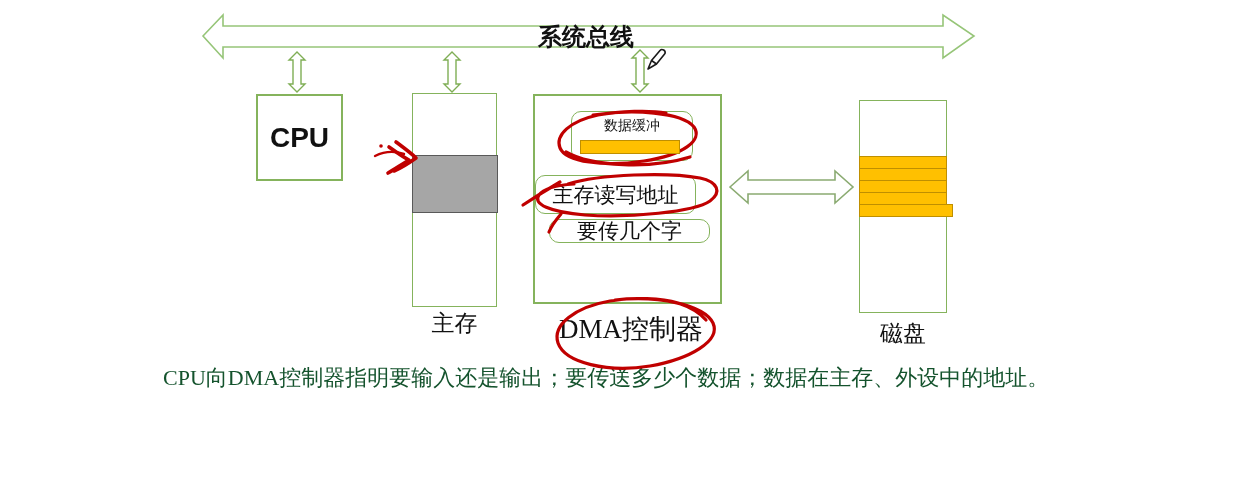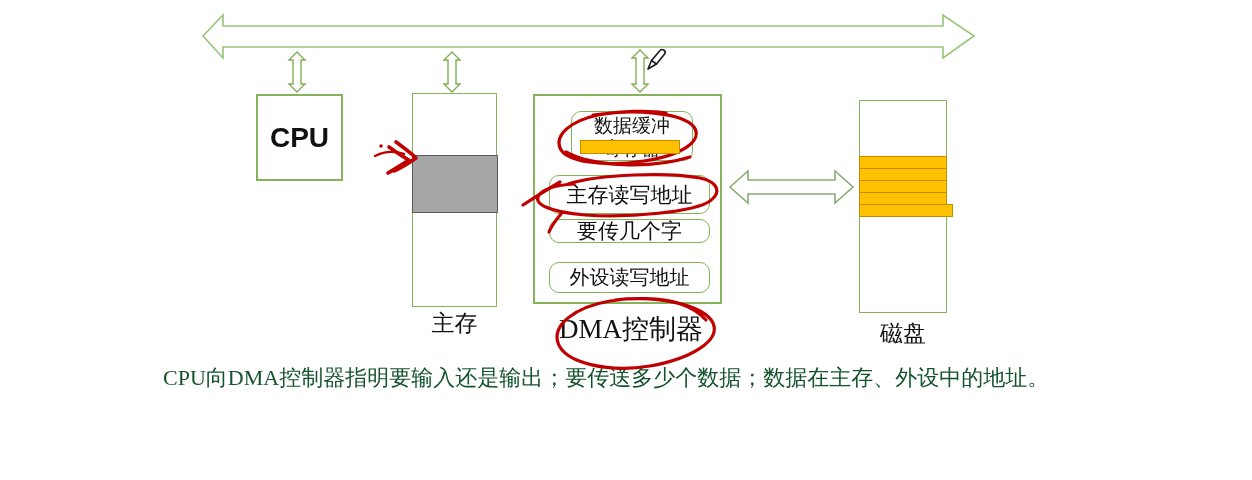--- a/index.html
+++ b/index.html
@@ -11,22 +11,22 @@
   .abs{position:absolute;}
   .box{position:absolute;background:#fff;border:1.5px solid #85b35c;box-sizing:border-box;}
   .box.thick{border-width:2px;}
   .center{display:flex;align-items:center;justify-content:center;}
   .cpu-box{left:256px;top:94px;width:87px;height:87px;}
   .cpu-label{font-family:"Liberation Sans","DejaVu Sans",sans-serif;font-weight:700;font-size:28px;color:#111;}
   .mem-box{left:412px;top:93px;width:85px;height:214px;}
   .mem-used{position:absolute;left:-1px;top:61px;width:86px;height:58px;background:#a6a6a6;border:1px solid #595959;box-sizing:border-box;}
   .dma-box{left:533px;top:94px;width:189px;height:210px;}
   .reg{position:absolute;background:#fff;border:1.8px solid #85b35c;border-radius:10px;box-sizing:border-box;display:flex;align-items:center;justify-content:center;font-size:21px;color:#111;}
-  .reg1{left:36px;top:15px;width:122px;height:50px;flex-direction:column;line-height:22px;font-size:19px;justify-content:space-between;padding-top:3px;}
-  .reg2{left:14px;top:79px;width:161px;height:39px;}
+  .reg1{left:36px;top:15px;width:122px;height:50px;flex-direction:column;line-height:22px;font-size:14px;justify-content:flex-start;padding-top:3px;}
+  .reg2{left:0;top:79px;width:161px;height:39px;}
   .reg3{left:14px;top:123px;width:161px;height:24px;}
   .reg4{left:14px;top:166px;width:161px;height:31px;font-size:20px;}
   .hl-bar{position:absolute;left:45px;top:44px;width:100px;height:14px;background:#ffc000;border:1px solid #bf8f00;box-sizing:border-box;z-index:3;}
   .disk-box{left:859px;top:100px;width:88px;height:213px;}
   .stripes{position:absolute;left:-1px;top:56px;width:88px;}
   .stripe{height:13px;background:#ffc000;border:1px solid #bf8f00;box-sizing:border-box;margin-top:-1px;}
   .stripe.wide{width:94px;}
   .blabel{position:absolute;text-align:center;font-size:23px;color:#111;}
   .mem-label{left:412px;top:308px;width:85px;}
   .disk-label{left:856px;top:318px;width:94px;text-align:center;}
@@ -49,20 +49,21 @@
     <polygon points="640,50 648,58 644,58 644,84 648,84 640,92 632,84 636,84 636,58 632,58" fill="#ffffff" stroke="#7fae55" stroke-width="1.4"></polygon>
 
     <polygon points="730,187 748,171 748,180 835,180 835,171 853,187 835,203 835,194 748,194 748,203" fill="#ffffff" stroke="#8bab72" stroke-width="1.6"></polygon>
 
     <g fill="#ffffff" stroke="#1a1a1a" stroke-width="1.6" stroke-linejoin="round">
       <path d="M 648 69 L 651.5 60.5 L 660 50.5 C 662 48.2 666 50.5 665 53.5 L 656.5 64 Z"></path>
       <path d="M 651.5 60.5 L 656.5 64" fill="none"></path>
     </g>
   </svg>
 
+  <div class="abs bus-label">系统总线</div>
 
   <div class="box thick center cpu-box">
     <span class="cpu-label">CPU</span>
   </div>
 
   <div class="box mem-box">
     <div class="mem-used"></div>
   </div>
   <div class="blabel mem-label">主存</div>
 
@@ -70,23 +71,20 @@
     <div class="reg reg1">
       <span>数据缓冲</span>
       <span>寄存器</span>
     </div>
     <div class="hl-bar"></div>
     <div class="reg reg2">
       <span>主存读写地址</span>
     </div>
     <div class="reg reg3">
       <span>要传几个字</span>
-    </div>
-    <div class="reg reg4">
-      <span>外设读写地址</span>
     </div>
   </div>
   <div class="blabel dma-label">DMA控制器</div>
 
   <div class="box disk-box">
     <div class="stripes">
       <div class="stripe"></div>
       <div class="stripe"></div>
       <div class="stripe"></div>
       <div class="stripe"></div>

